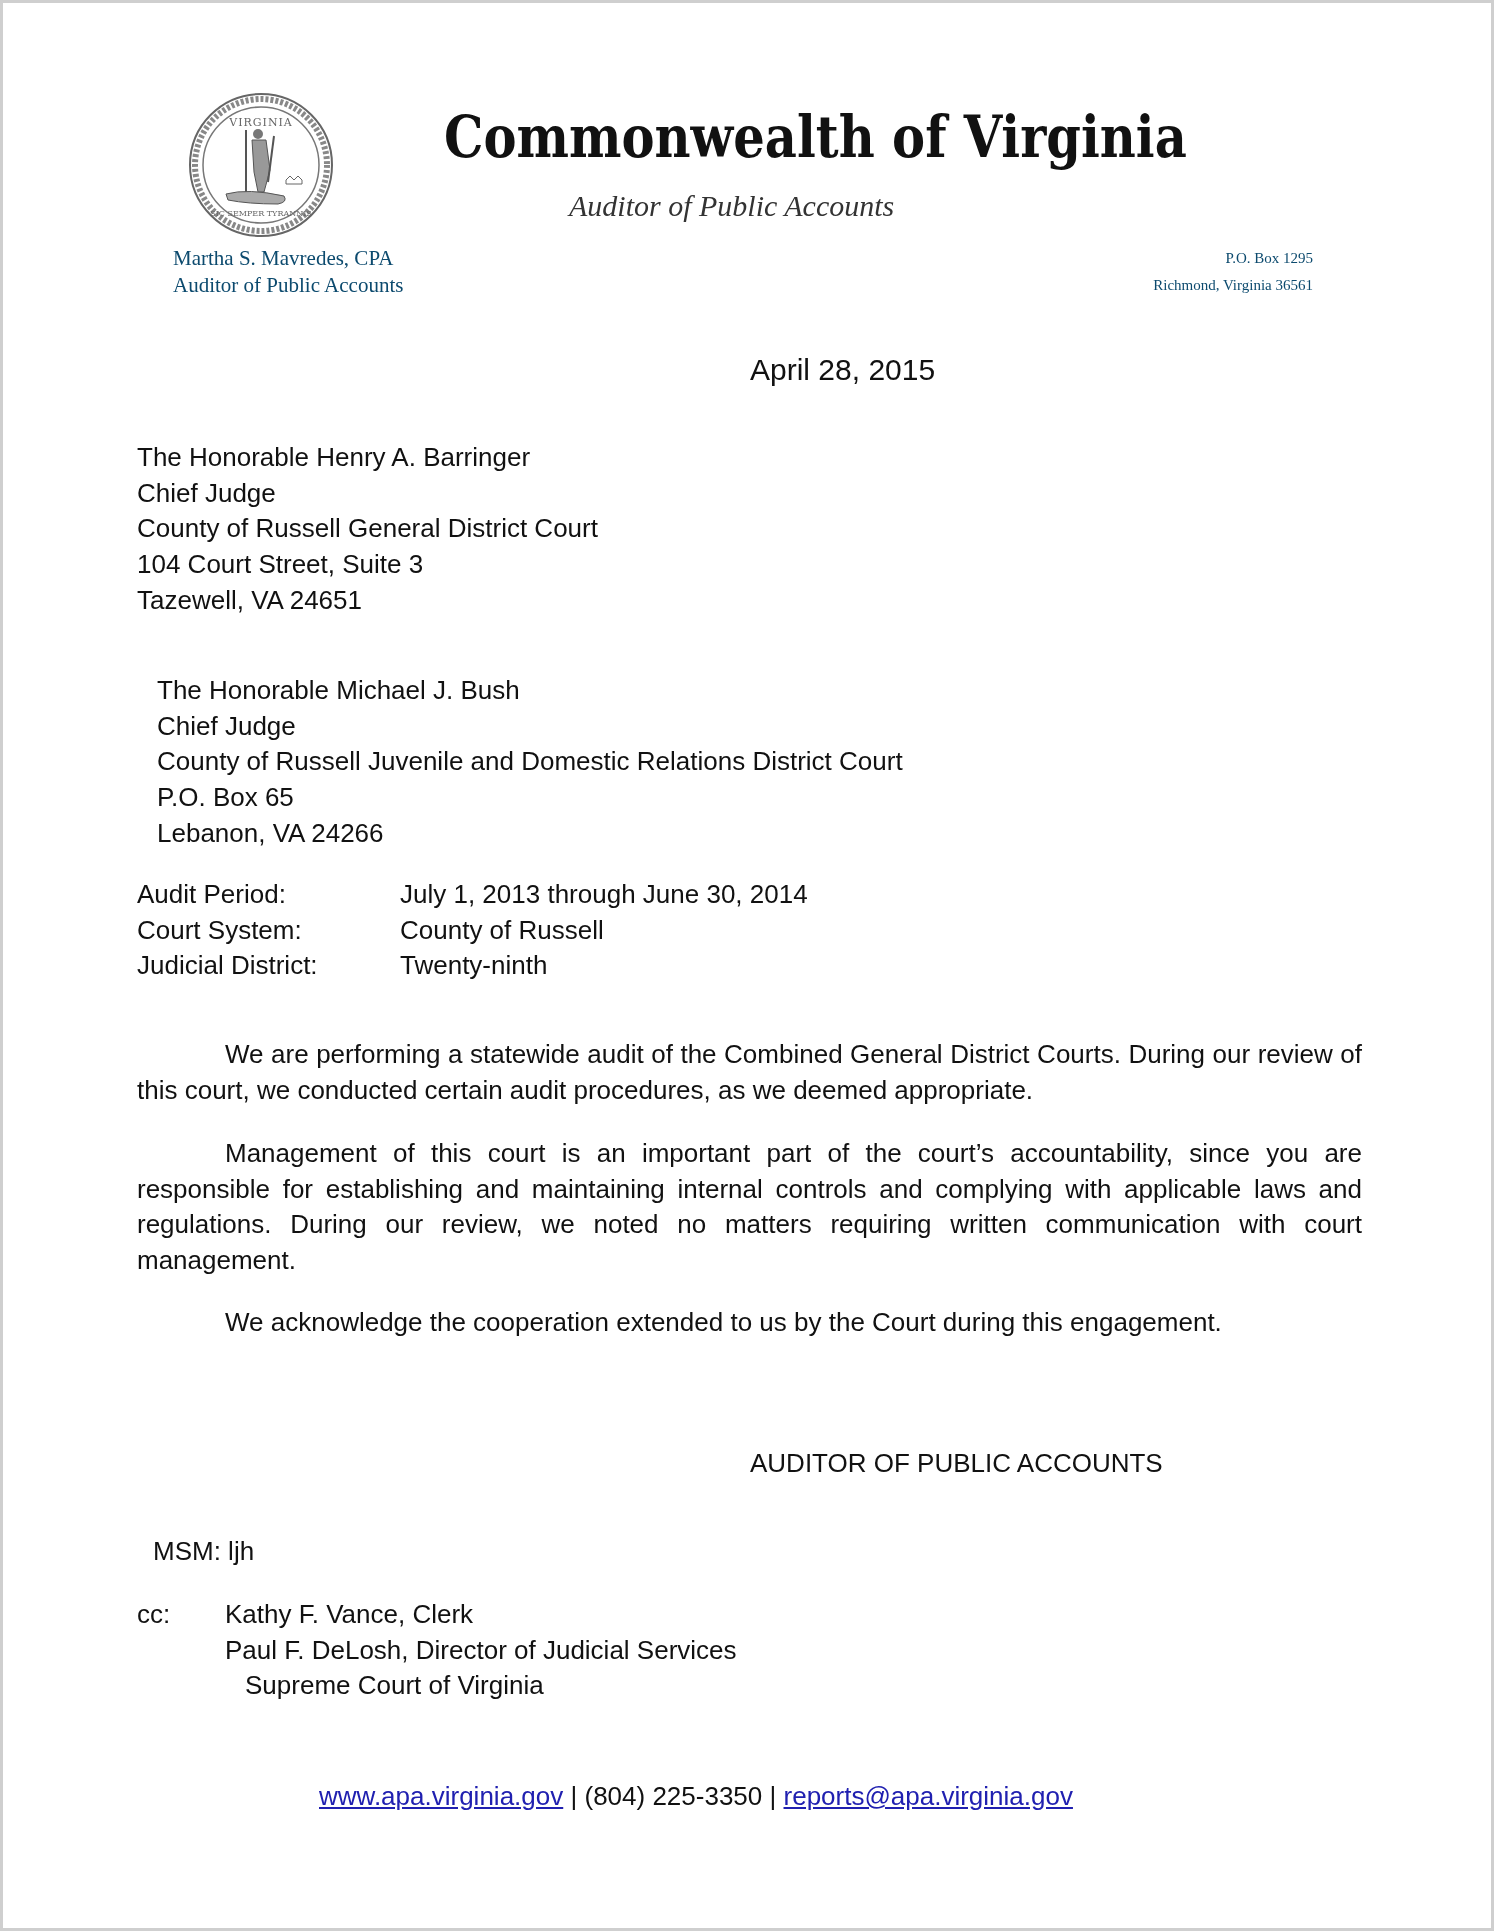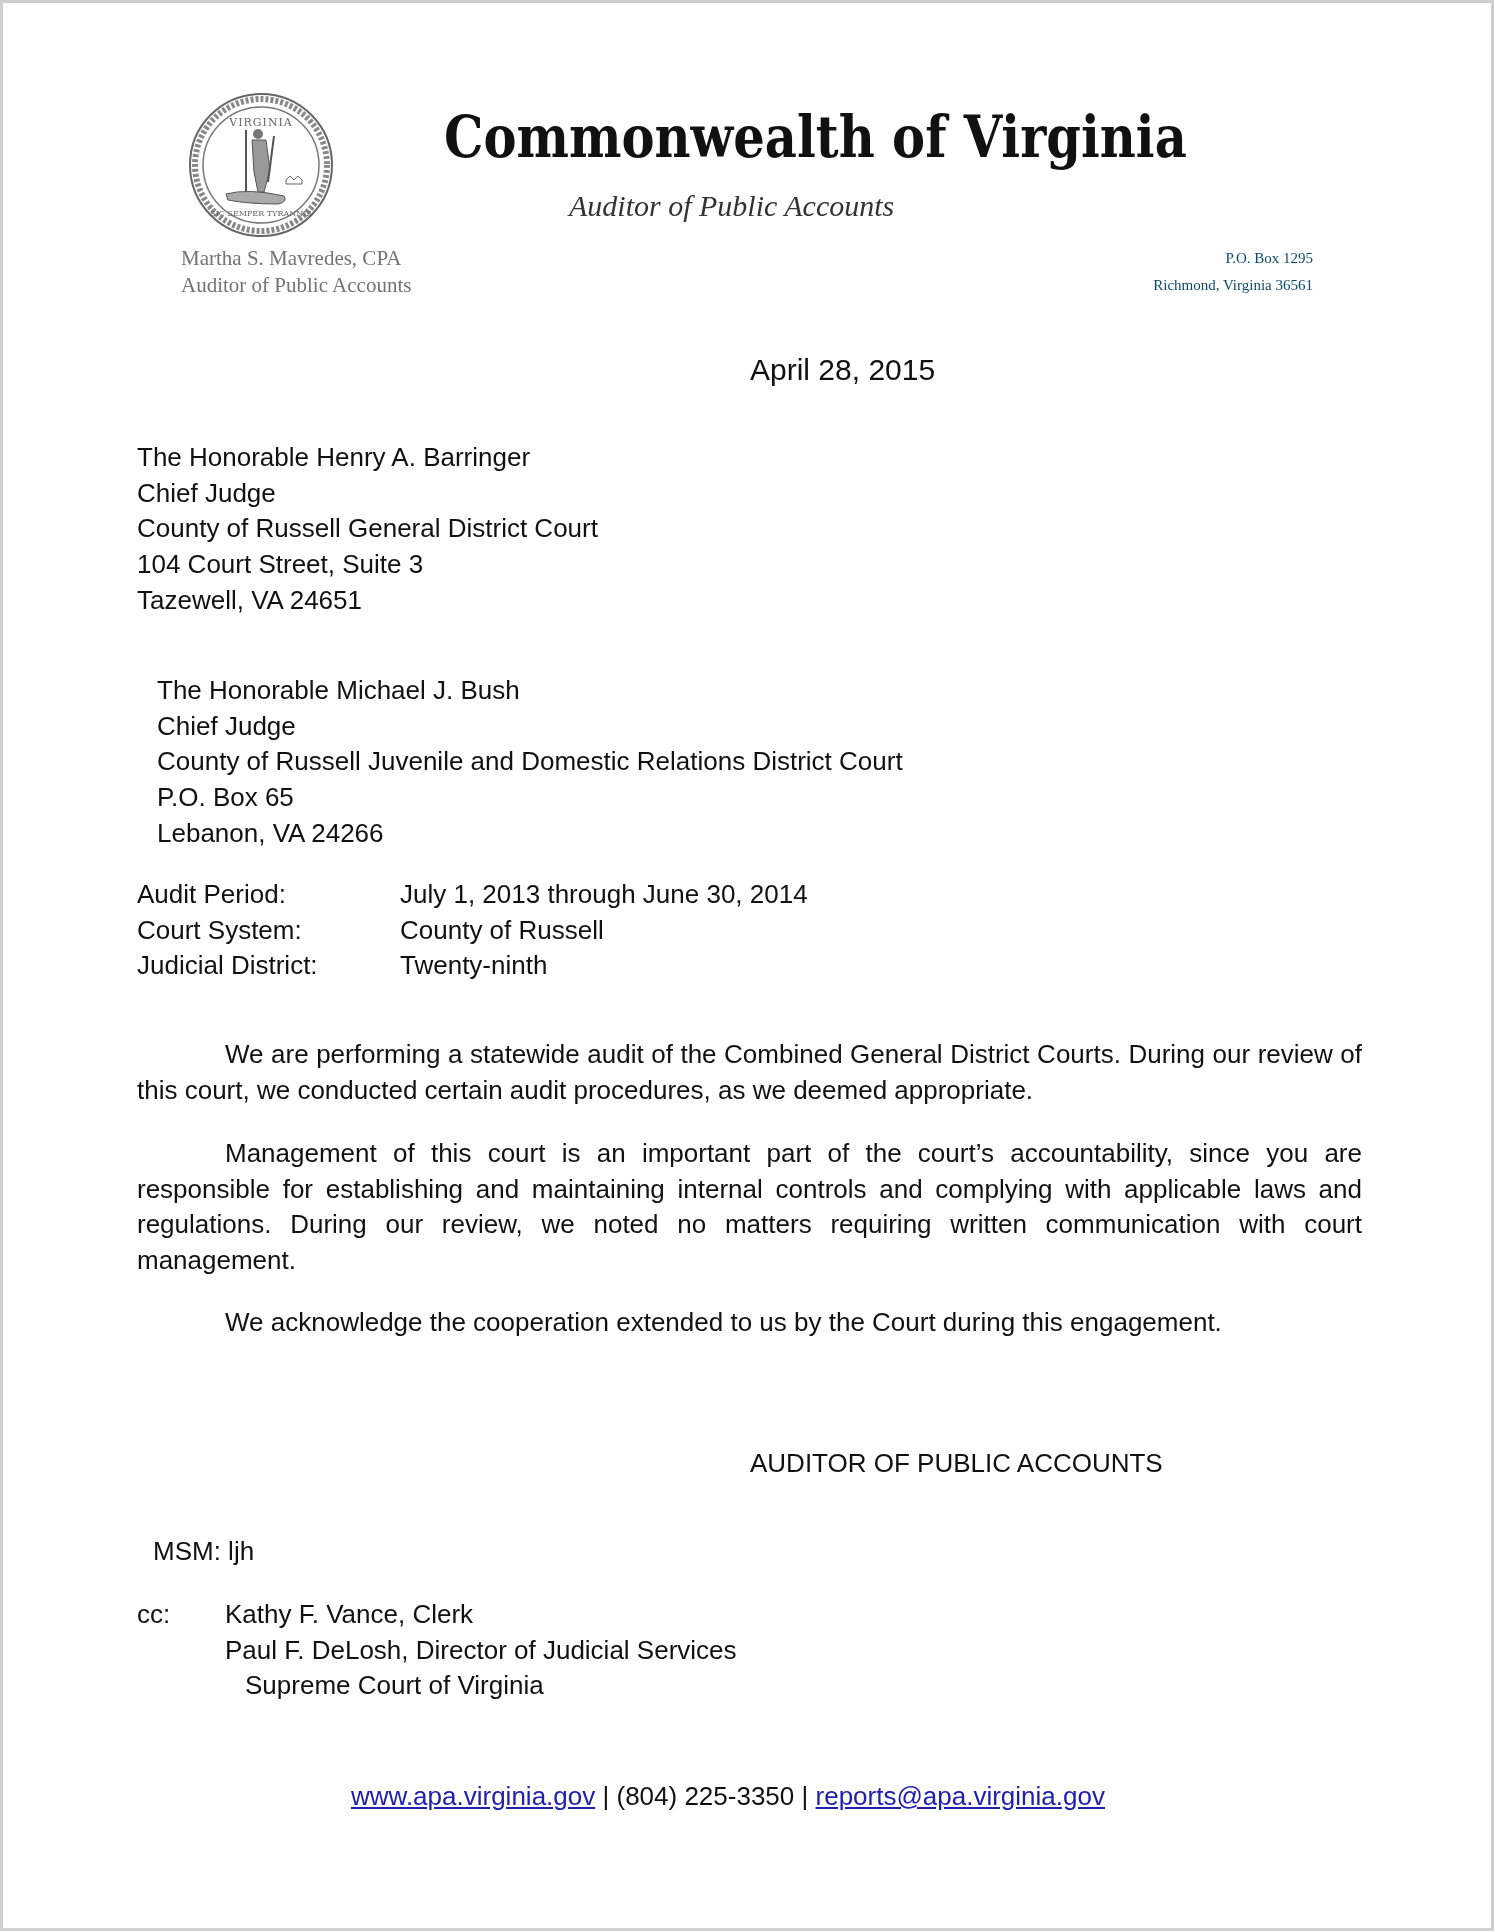--- a/index.html
+++ b/index.html
@@ -4,36 +4,36 @@
 <style>
   html, body { margin:0; padding:0; background:#ffffff; }
   body { width:1494px; height:1931px; position:relative; overflow:hidden; }
   .frame { position:absolute; left:0; top:0; width:1494px; height:1931px; box-sizing:border-box; border:3px solid #cfcfcf; background:#fff; }
   .abs { position:absolute; white-space:nowrap; }
   .serif { font-family:"Liberation Serif","DejaVu Serif",serif; color:#222; }
   .sans { font-family:"Liberation Sans","DejaVu Sans",sans-serif; color:#111; }
   .seal { position:absolute; left:185px; top:89px; width:146px; height:146px; }
   .title { left:441px; top:100px; font-size:57px; font-family:"DejaVu Serif","Liberation Serif",serif; font-weight:bold; letter-spacing:0px; color:#111; transform:scaleX(0.87); transform-origin:left top; }
   .subtitle { left:566px; top:186px; font-size:30px; font-style:italic; color:#333; }
-  .hdr-left { left:178px; top:242px; font-size:21px; line-height:27px; color:#737373; }
+  .hdr-left { left:170px; top:242px; font-size:21px; line-height:27px; color:#0c4a6e; }
   .hdr-right { right:178px; top:242px; font-size:15px; line-height:27px; color:#0c4a6e; text-align:right; }
   .date { left:747px; top:350px; font-size:30px; }
   .block { left:134px; font-size:26px; line-height:35.7px; }
   .row { display:block; }
   .meta { left:134px; top:874px; font-size:26px; line-height:35.7px; }
   .meta .lbl { display:inline-block; width:263px; }
   .para { position:absolute; left:134px; width:1225px; font-size:26px; line-height:35.7px; text-align:justify; }
   .indent { text-indent:88px; }
   .sig { left:747px; top:1445px; font-size:26px; }
   .initials { left:150px; top:1533px; font-size:26px; }
   .cc { left:134px; top:1594px; font-size:26px; line-height:35.7px; }
   .cc .cclbl { position:absolute; left:0; top:0; }
   .cc .ccnames { position:absolute; left:88px; top:0; }
   .cc .sub { padding-left:20px; }
-  .footer { left:348px; top:1778px; font-size:26px; }
+  .footer { left:316px; top:1778px; font-size:26px; }
   .link { color:#1a0dab; text-decoration:underline; color:#2020b0; }
 </style>
 </head>
 <body>
 
 <div class="frame">
 
   <svg class="seal" viewBox="0 0 146 146">
     <circle cx="73" cy="73" r="71" fill="none" stroke="#666" stroke-width="2"></circle>
     <circle cx="73" cy="73" r="66" fill="none" stroke="#888" stroke-width="6" stroke-dasharray="3 2"></circle>

